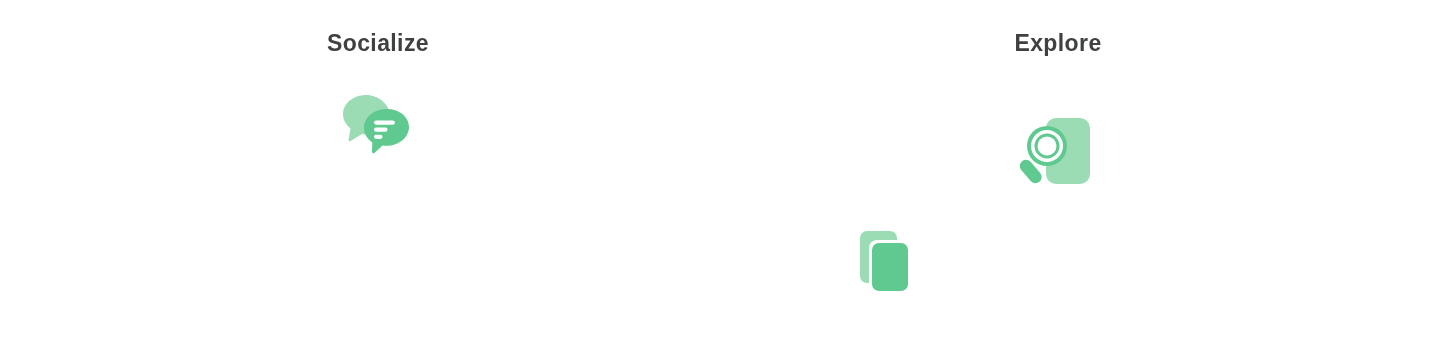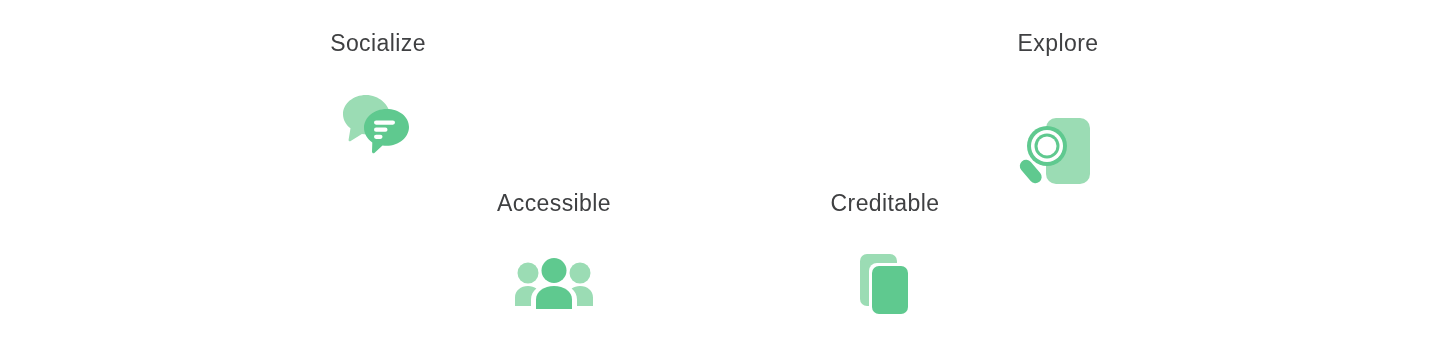--- a/index.html
+++ b/index.html
@@ -26,21 +26,21 @@
     width: 200px;
     margin-left: -100px;
     display: flex;
     flex-direction: column;
     align-items: center;
   }
 
   .feature-label {
     font-family: "Liberation Sans", sans-serif;
     font-size: 23px;
-    font-weight: 400;
+    font-weight: 700;
     letter-spacing: 0.4px;
     color: #3f4042;
     line-height: 1;
     white-space: nowrap;
     text-align: center;
   }
 
   .feature-icon {
     margin-top: 33px;
     width: 86px;
@@ -99,39 +99,22 @@
         <rect x="4.5" y="42" width="12.5" height="27" rx="6.2" fill="#5fc98f" transform="rotate(-40 10.75 55.5)"></rect>
 
         <circle cx="27" cy="30" r="20" fill="#5fc98f"></circle>
         <circle cx="27" cy="30" r="16" fill="#ffffff"></circle>
         <circle cx="27" cy="30" r="12.5" fill="#5fc98f"></circle>
         <circle cx="27" cy="30" r="9.5" fill="#ffffff"></circle>
       </svg>
     </div>
   </div>
 
-  <div class="feature-item row-2 col-accessible">
-    <div class="feature-label">Accessible</div>
-    <div class="feature-icon">
-      <svg width="80" height="52" viewBox="0 0 80 52" aria-hidden="true">
-
-        <circle cx="14" cy="15" r="10.5" fill="#9bdcb4"></circle>
-        <path fill="#9bdcb4" d="M1 48v-8.5C1 32.6 6.8 28 14 28c3.2 0 6.1.9 8.4 2.5-3.3 2.6-5.4 6.4-5.4 11V48H1z"></path>
-
-        <circle cx="66" cy="15" r="10.5" fill="#9bdcb4"></circle>
-        <path fill="#9bdcb4" d="M79 48v-8.5C79 32.6 73.2 28 66 28c-3.2 0-6.1.9-8.4 2.5 3.3 2.6 5.4 6.4 5.4 11V48h16z"></path>
-
-        <circle cx="40" cy="12.5" r="12.5" fill="#5fc98f"></circle>
-        <path fill="#5fc98f" d="M22 51v-9.5C22 33.5 30 28 40 28s18 5.5 18 13.5V51H22z"></path>
-      </svg>
-    </div>
-  </div>
 
   <div class="feature-item row-2 col-creditable">
-    <div class="feature-label">Creditable</div>
     <div class="feature-icon">
       <svg width="52" height="62" viewBox="0 0 52 62" aria-hidden="true">
 
         <rect x="1" y="1" width="37" height="52" rx="7" fill="#9bdcb4"></rect>
 
         <rect x="10" y="10" width="38" height="53" rx="8" fill="#ffffff"></rect>
 
         <rect x="13" y="13" width="36" height="48" rx="7" fill="#5fc98f"></rect>
       </svg>
     </div>

